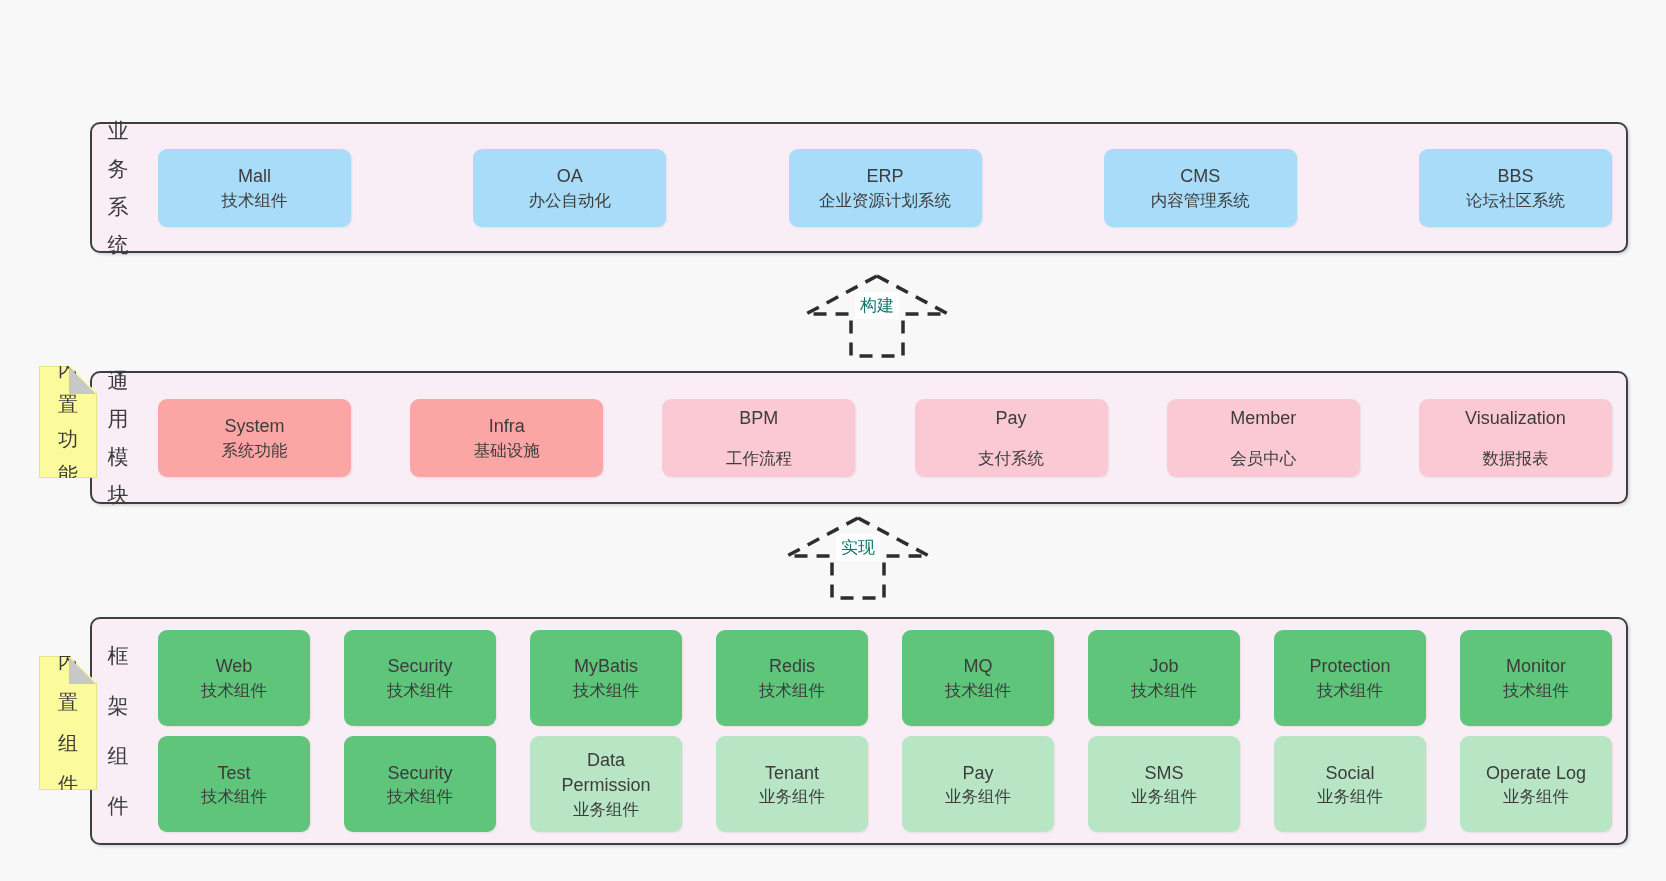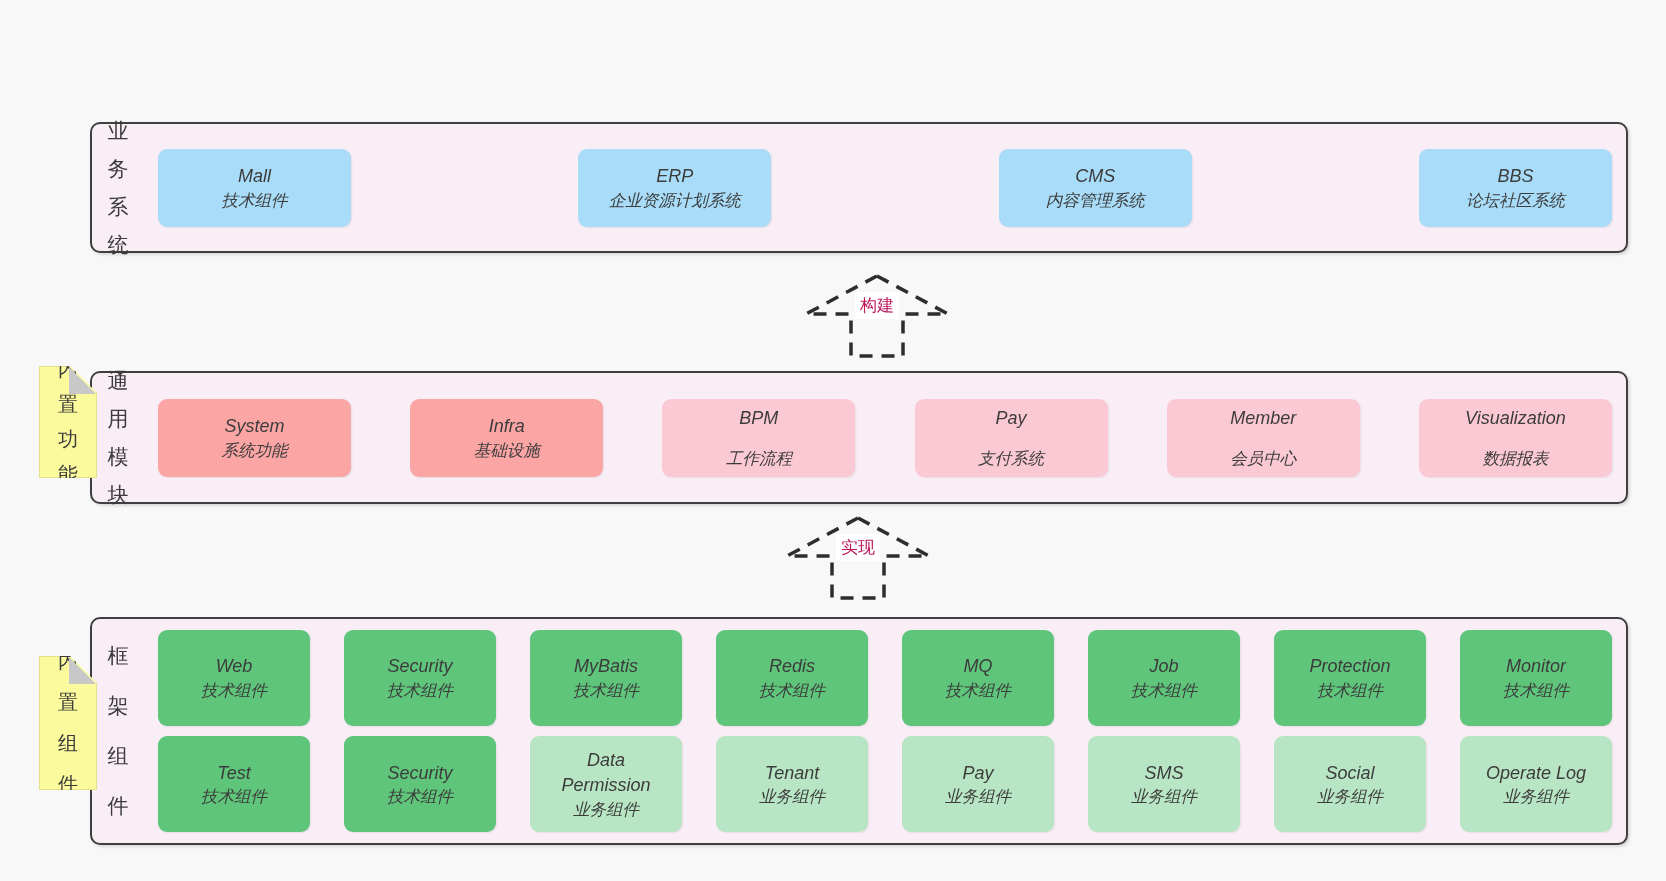--- a/index.html
+++ b/index.html
@@ -29,39 +29,38 @@
   .boxes {
     flex:1; display:flex; align-items:center; justify-content:space-between;
     padding:0 14px;
   }
   .rows { flex:1; display:flex; flex-direction:column; justify-content:space-evenly; }
   .rows .boxes { flex:0 0 auto; }
   .box {
     display:flex; flex-direction:column; align-items:center; justify-content:center;
     border-radius:9px; text-align:center; line-height:1.38;
     box-shadow:1px 1px 2px rgba(0,0,0,0.07);
-    font-style:italic;
   }
   .boxes.single .box { width:193px; height:78px; }
   .rows .box { width:152px; height:80px; padding:0 14px; box-sizing:content-box; }
   .rows .box { width:124px; padding:8px 14px; }
   .box-title { font-size:18px; }
   .box-sub { font-size:16.5px; }
   .box--blue        { background:#a8dcf8; }
   .box--red         { background:#fca5a5; }
   .box--pink        { background:#fbc9d3;gap:16px; }
   .box--green       { background:#5fc57b; }
   .box--green-light { background:#b8e6c4; }
   .arrow { position:absolute; width:146px; height:86px; }
   .arrow-1 { left:804px; top:273px; }
   .arrow-2 { left:785px; top:515px; }
   .arrow svg { position:absolute; left:0; top:0; }
   .arrow-label {
     position:absolute; top:19px; left:50%; transform:translateX(-50%);
-    background:#ffffff; padding:2px 5px; font-size:17px; color:#be185d;
+    background:#ffffff; padding:2px 5px; font-size:17px; color:#0f766e;
     white-space:nowrap;
   }
   .sticky {
     position:absolute; left:39px; width:58px;
     background:#fbfb9d; border:1px solid #e4e388; box-sizing:border-box;
     clip-path:polygon(0 0, calc(100% - 27px) 0, 100% 27px, 100% 100%, 0 100%);
     font-size:20px; color:#3b3b3b;
   }
   .sticky-1 { top:366px; height:112px; }
   .sticky-2 { top:656px; height:134px; }
@@ -79,20 +78,24 @@
     <div class="panel-label vtext gap-sm">
         <span>业</span>
         <span>务</span>
         <span>系</span>
         <span>统</span>
       </div>
     <div class="boxes single">
         <div class="box box--blue">
           <div class="box-title">Mall</div>
           <div class="box-sub">技术组件</div>
+        </div>
+        <div class="box box--blue">
+          <div class="box-title">OA</div>
+          <div class="box-sub">办公自动化</div>
         </div>
         <div class="box box--blue">
           <div class="box-title">ERP</div>
           <div class="box-sub">企业资源计划系统</div>
         </div>
         <div class="box box--blue">
           <div class="box-title">CMS</div>
           <div class="box-sub">内容管理系统</div>
         </div>
         <div class="box box--blue">

